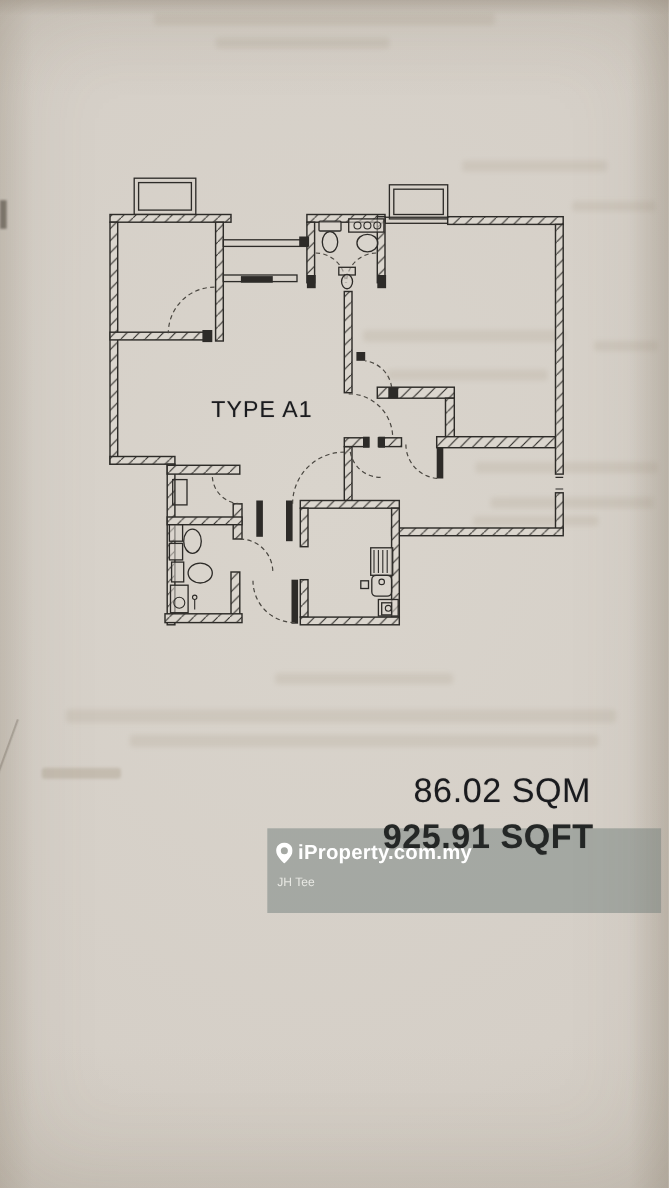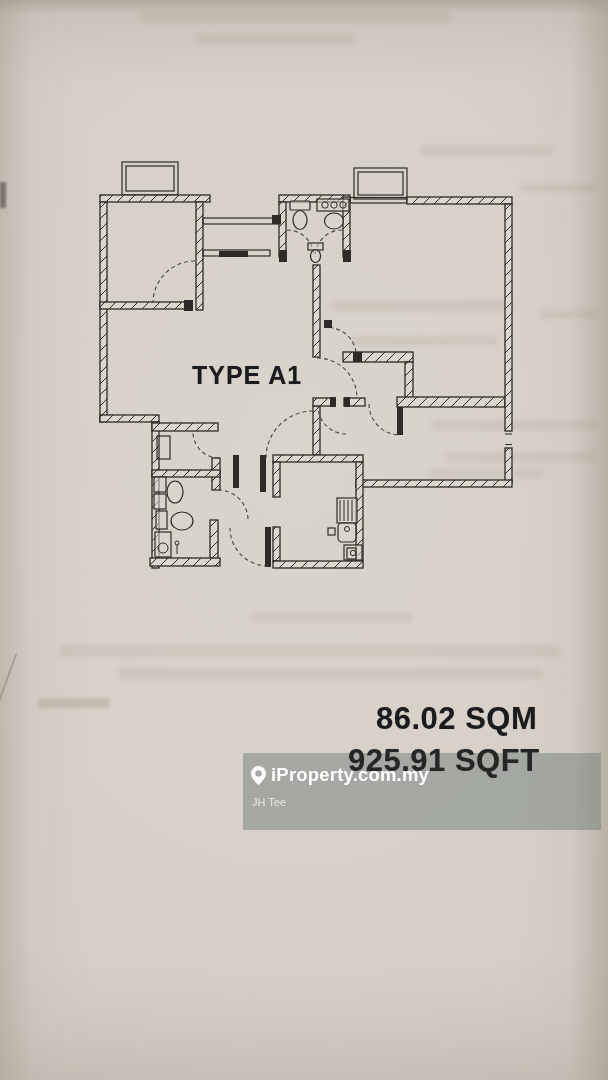--- a/index.html
+++ b/index.html
@@ -38,26 +38,26 @@
   .cap{fill:var(--ink,#2d2b28);stroke:none;}
   .t{fill:none;stroke:var(--ink,#2d2b28);stroke-width:1.2;}
   .tk{fill:none;stroke:var(--ink,#2d2b28);stroke-width:1;}
   .fx{fill:rgba(219,214,206,.55);stroke:var(--ink,#2d2b28);stroke-width:1.2;}
   .door{fill:none;stroke:var(--door,#4a4741);stroke-width:1.1;stroke-dasharray:4 3;}
   .hatch-bg{fill:var(--paper-light,#dbd6ce);}
   .hatch-line{stroke:var(--ink,#2d2b28);stroke-width:1;fill:none;}
 
   .type-label{
     position:absolute;left:192px;top:361px;
-    font-size:25px;font-weight:bold;letter-spacing:1px;color:var(--label,#1a1b1e);
+    font-size:21px;font-weight:normal;letter-spacing:1px;color:var(--label,#1a1b1e);
     text-shadow:0 0 1px rgba(26,27,30,.35);
   }
   .sqm-label{
     position:absolute;left:376px;top:701px;
-    font-size:31px;font-weight:bold;letter-spacing:.5px;color:var(--label,#1a1b1e);
+    font-size:31px;font-weight:normal;letter-spacing:.5px;color:var(--label,#1a1b1e);
     text-shadow:0 0 1px rgba(26,27,30,.3);
   }
   .sqft-label{
     position:absolute;left:348px;top:743px;
     font-size:31px;font-weight:bold;letter-spacing:.5px;color:#242726;
     text-shadow:0 0 1px rgba(26,27,30,.3);
   }
   .wm-box{
     position:absolute;left:243px;top:753px;width:358px;height:77px;
     background:var(--wm-bg,rgba(124,134,131,.55));

